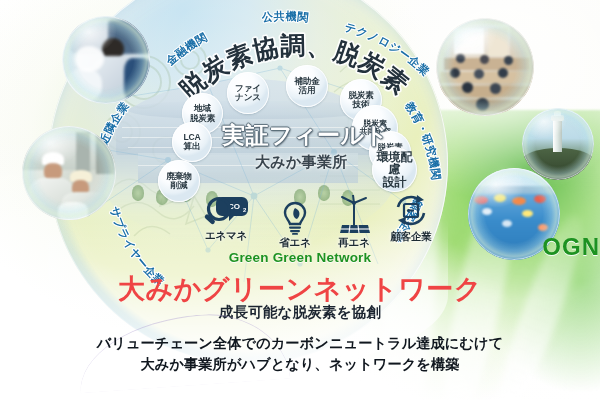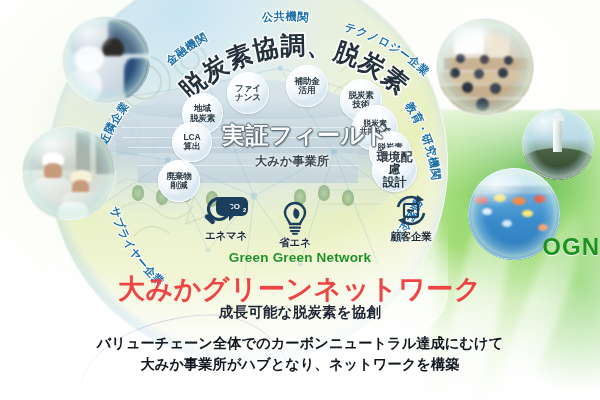--- a/index.html
+++ b/index.html
@@ -122,21 +122,21 @@
   .field-label {
     position:absolute; left:222px; top:120px;
     font-size:23px; font-weight:bold; color:#ffffff; letter-spacing:.5px;
     text-shadow:
       0 0 1px #5d6f7c, 1px 0 1px #5d6f7c, -1px 0 1px #5d6f7c, 0 1px 1px #5d6f7c, 0 -1px 1px #5d6f7c,
       1px 1px 2px rgba(40,55,65,.75);
     white-space:nowrap;
   }
   .site-label {
     position:absolute; left:255px; top:153px;
-    font-size:12px; font-weight:bold; color:#39454e; letter-spacing:.3px;
+    font-size:15px; font-weight:bold; color:#39454e; letter-spacing:.3px;
     text-shadow:0 0 2px rgba(255,255,255,.95), 0 0 4px rgba(255,255,255,.8);
     white-space:nowrap;
   }
 
   
   .icon-row { position:absolute; left:0; top:17px; width:556px; height:400px; }
   .icon-item { position:absolute; text-align:center; }
   .icon-item .glyph { display:block; }
   .icon-item .cap {
     display:block; margin-top:1px;
@@ -421,20 +421,41 @@
             <path d="M15 7 c5 2 6 7 2 11 c-4 -1 -5 -7 -2 -11 z"></path>
             <rect x="9" y="25.5" width="12" height="2.2" rx="1.1"></rect>
             <rect x="10" y="29" width="10" height="2.2" rx="1.1"></rect>
             <rect x="12" y="32" width="6" height="1.8" rx=".9"></rect>
           </g>
         </svg>
       </span>
       <span class="cap">省エネ</span>
     </div>
 
+    <div class="icon-item" style="left:322px; top:178px; width:64px;">
+      <span class="glyph">
+        <svg width="42" height="40" viewBox="0 0 42 40">
+          <g stroke="#1c3f5e" stroke-width="2" fill="none" stroke-linecap="round">
+            <path d="M21 8 L21 30"></path>
+            <path d="M21 8 L9 2"></path>
+            <path d="M21 8 L33 3"></path>
+            <path d="M21 8 L20 0" transform="translate(0,0)"></path>
+          </g>
+          <circle cx="21" cy="8" r="2" fill="#1c3f5e"></circle>
+          <g fill="#1c3f5e">
+            <path d="M9 30 h26 l2 8 h-30 z"></path>
+          </g>
+          <g stroke="#ffffff" stroke-width="1.1">
+            <path d="M17 30 L16 38 M25 30 L26 38"></path>
+            <path d="M8 34 h29"></path>
+          </g>
+        </svg>
+      </span>
+      <span class="cap">再エネ</span>
+    </div>
 
     <div class="icon-item" style="left:378px; top:176px; width:66px;">
       <span class="glyph">
         <svg width="38" height="36" viewBox="0 0 38 36">
           <g fill="none" stroke="#1c3f5e" stroke-width="2.6">
             <path d="M6 14 a13 13 0 0 1 22 -6"></path>
             <path d="M32 20 a13 13 0 0 1 -22 7"></path>
           </g>
           <g fill="#1c3f5e">
             <path d="M25 2 l7 5 l-8 3 z"></path>

